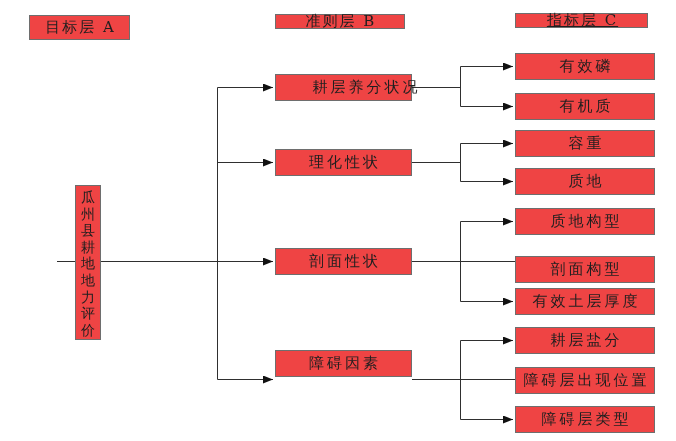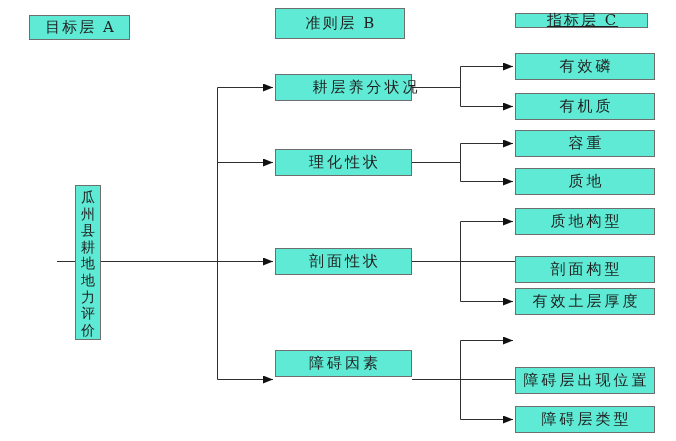--- a/index.html
+++ b/index.html
@@ -13,21 +13,21 @@
   }
   svg.connectors {
     position: absolute;
     left: 0; top: 0;
     width: 676px; height: 441px;
   }
   .node {
     position: absolute;
     box-sizing: border-box;
     border: 1px solid #6e6e6e;
-    background: #5eead4;
+    background: #ef4444;
     color: #1f1f1f;
     font-size: 15px;
     letter-spacing: 3px;
     text-indent: 3px;
     display: flex;
     align-items: center;
     justify-content: center;
     white-space: nowrap;
   }
   .header { letter-spacing: 2px; text-indent: 2px; }
@@ -38,21 +38,21 @@
     line-height: 16.6px;
     letter-spacing: 0;
     text-indent: 0;
     word-break: break-all;
     padding-top: 3px;
     white-space: normal;
     margin-left: 44px;
   }
   
   .hdr-a { left: 29px;  top: 15px; width: 101px; height: 25px; }
-  .hdr-b { left: 275px; top: 8px; width: 130px; height: 31px; }
+  .hdr-b { left: 275px; top: 14px; width: 130px; height: 15px; }
   .hdr-c { left: 515px; top: 13px; width: 133px; height: 15px; text-decoration: underline; }
   
   .root-box { left: 31px; top: 185px; width: 26px; height: 155px; }
   
   .crit { left: 275px; width: 137px; height: 27px; }
   .crit-0 { top: 74px; padding-left: 43px; }
   .crit-1 { top: 149px; }
   .crit-2 { top: 248px; }
   .crit-3 { top: 350px; }
   
@@ -122,16 +122,17 @@
   <div class="node crit crit-2">剖面性状</div>
   <div class="node crit crit-3">障碍因素</div>
 
   <div class="node ind ind-0">有效磷</div>
   <div class="node ind ind-1">有机质</div>
   <div class="node ind ind-2">容重</div>
   <div class="node ind ind-3">质地</div>
   <div class="node ind ind-4">质地构型</div>
   <div class="node ind ind-5">剖面构型</div>
   <div class="node ind ind-6">有效土层厚度</div>
+  <div class="node ind ind-7">耕层盐分</div>
   <div class="node ind ind-8">障碍层出现位置</div>
   <div class="node ind ind-9">障碍层类型</div>
 
 </div>
 
 </body></html>

